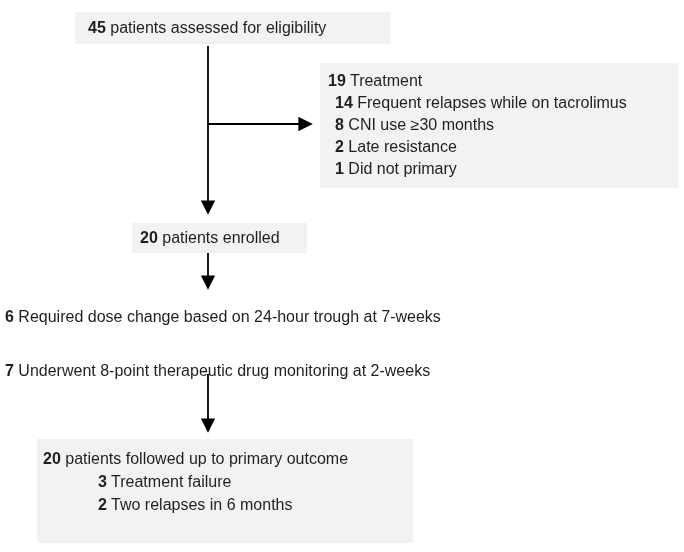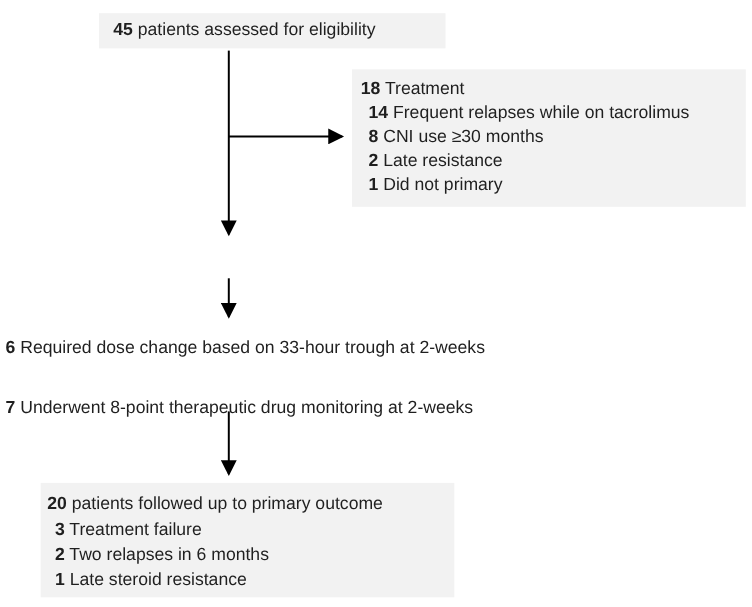--- a/index.html
+++ b/index.html
@@ -19,21 +19,21 @@
     width: 684px; height: 552px;
     pointer-events: none;
   }
   .box {
     position: absolute;
     background: #f2f2f2;
     line-height: 22px;
   }
   .num { font-weight: bold; }
   .box-eligibility {
-    left: 90px; top: 12px; width: 315px; height: 32px;
+    left: 75px; top: 12px; width: 315px; height: 32px;
     display: flex; align-items: center;
     padding-left: 13px; box-sizing: border-box;
   }
   .box-excluded {
     left: 320px; top: 63px; width: 358px; height: 125px;
     padding: 7px 0 0 8px; box-sizing: border-box;
     line-height: 22px;
   }
   .box-excluded .item { padding-left: 7px; }
   .box-enrolled {
@@ -46,21 +46,21 @@
     left: 5px;
     white-space: nowrap;
   }
   .note-1 { top: 308px; }
   .note-2 { top: 362px; }
   .box-outcome {
     left: 37px; top: 439px; width: 376px; height: 104px;
     padding: 8px 0 0 6px; box-sizing: border-box;
     line-height: 23px;
   }
-  .box-outcome .item { padding-left: 7px; }
+  .box-outcome .item { padding-left: 7px; margin-left: 48px; }
   .line { white-space: nowrap; }
 </style>
 </head>
 <body>
 
 <div class="canvas">
 
   <svg class="arrows" width="684" height="552" viewBox="0 0 684 552" xmlns="http://www.w3.org/2000/svg">
     <defs>
       <marker id="ah" markerWidth="9" markerHeight="8" refX="7" refY="4" orient="auto">
@@ -75,63 +75,65 @@
 
   <div class="box box-eligibility">
     <div class="line">
       <span class="num">45</span>
       <span>patients assessed for eligibility</span>
     </div>
   </div>
 
   <div class="box box-excluded">
     <div class="line">
-      <span class="num">18</span>
+      <span class="num">19</span>
       <span>Treatment</span>
     </div>
     <div class="line item">
       <span class="num">14</span>
       <span>Frequent relapses while on tacrolimus</span>
     </div>
     <div class="line item">
       <span class="num">8</span>
       <span>CNI use ≥30 months</span>
     </div>
     <div class="line item">
       <span class="num">2</span>
       <span>Late resistance</span>
     </div>
     <div class="line item">
       <span class="num">1</span>
       <span>Did not primary</span>
     </div>
   </div>
 
+  <div class="box box-enrolled">
+    <div class="line">
+      <span class="num">20</span>
+      <span>patients enrolled</span>
+    </div>
+  </div>
 
   <div class="note note-1">
     <span class="num">6</span>
-    <span>Required dose change based on 33-hour trough at 2-weeks</span>
+    <span>Required dose change based on 24-hour trough at 7-weeks</span>
   </div>
   <div class="note note-2">
     <span class="num">7</span>
     <span>Underwent 8-point therapeutic drug monitoring at 2-weeks</span>
   </div>
 
   <div class="box box-outcome">
     <div class="line">
       <span class="num">20</span>
       <span>patients followed up to primary outcome</span>
     </div>
     <div class="line item">
       <span class="num">3</span>
       <span>Treatment failure</span>
     </div>
     <div class="line item">
       <span class="num">2</span>
       <span>Two relapses in 6 months</span>
     </div>
-    <div class="line item">
-      <span class="num">1</span>
-      <span>Late steroid resistance</span>
-    </div>
   </div>
 
 </div>
 
 </body></html>

